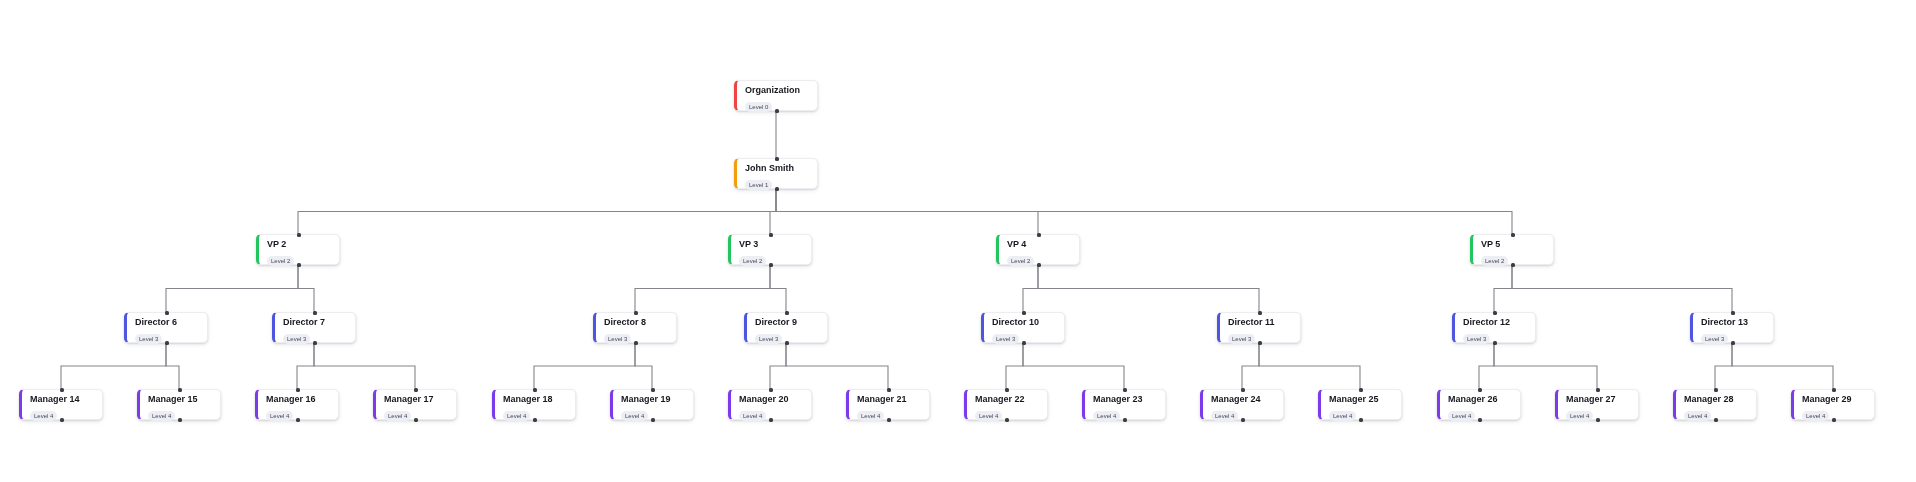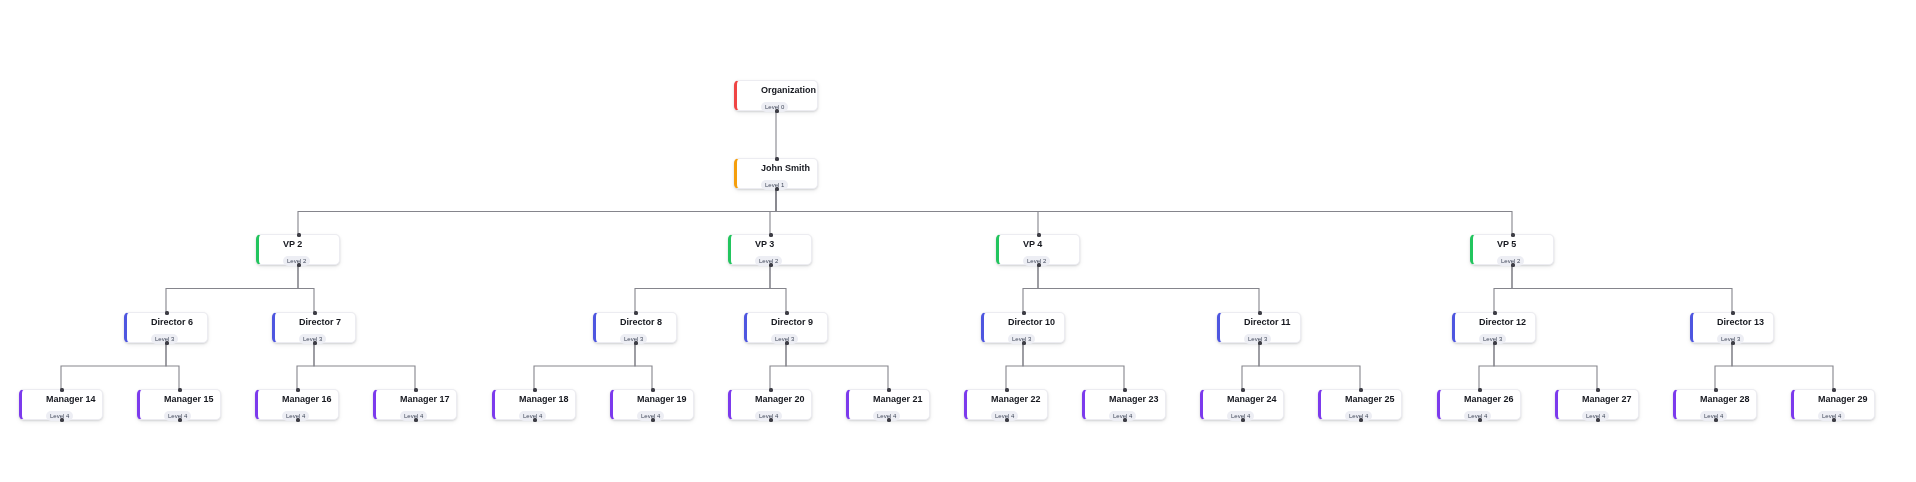--- a/index.html
+++ b/index.html
@@ -7,21 +7,20 @@
   .edges-svg { position:absolute; left:0; top:0; width:100%; height:100%; }
   .edges-svg path { fill:none; stroke-width:1.1px; }
   .nodes-layer { position:absolute; left:0; top:0; width:100%; height:100%; }
   .node {
     position:absolute; box-sizing:border-box;
     background:#ffffff;
     border:1px solid #ececf1;
     border-left-width:3px; border-left-style:solid;
     border-radius:5px;
     box-shadow:0 1px 2px rgba(20,22,34,.14), 0 2px 5px rgba(20,22,34,.07);
-    padding-left:16px;
   }
   .node-title {
     font-size:9px; font-weight:700; line-height:1;
     padding:5px 5px 0 8px; white-space:nowrap; overflow:hidden;
   }
   .level-badge {
     display:inline-block; margin:3px 0 0 8px;
     font-size:6px; font-weight:400; line-height:1;
     padding:2px 4px; border-radius:7px;
   }

